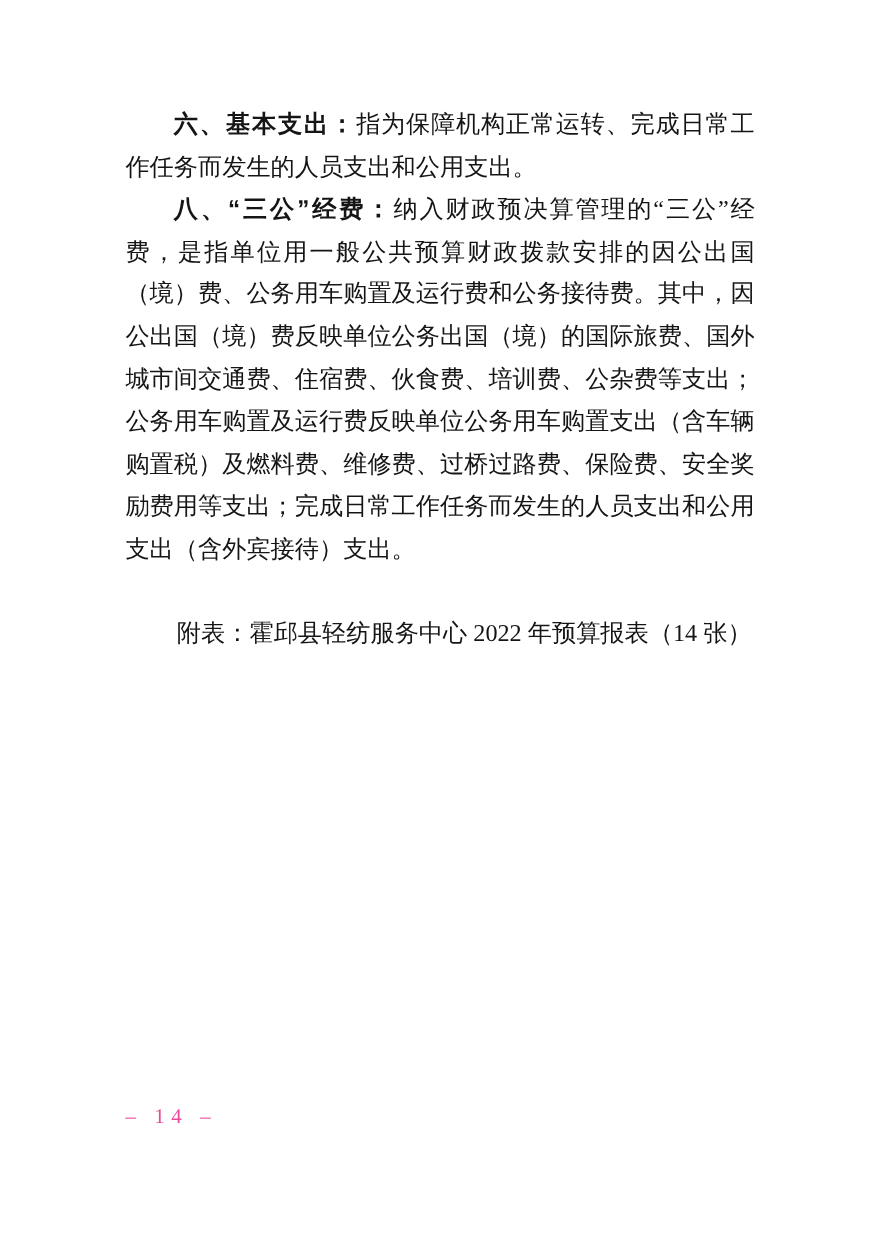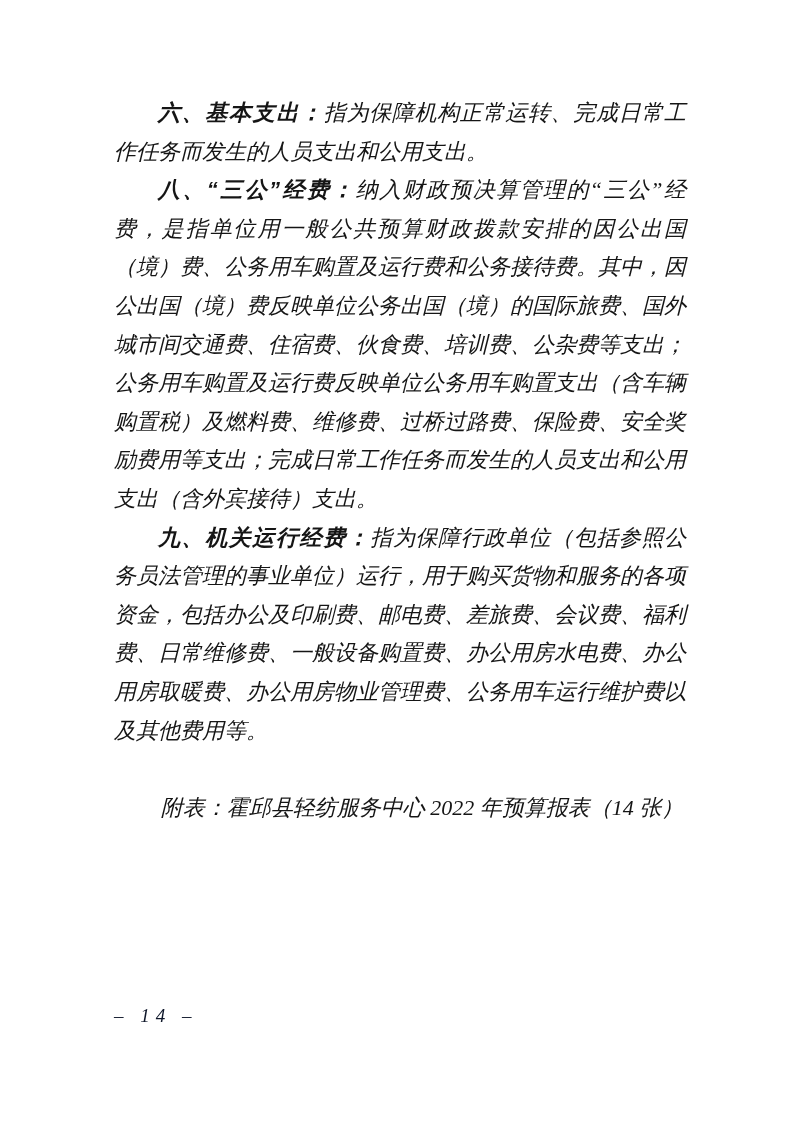--- a/index.html
+++ b/index.html
@@ -6,21 +6,20 @@
     margin: 0;
     padding: 0;
     background: #ffffff;
   }
   .doc-page {
     position: relative;
     width: 793px;
     height: 1106px;
     background: #ffffff;
     overflow: hidden;
-    font-style: italic;
   }
   .doc-content {
     position: absolute;
     left: 114px;
     top: 94px;
     width: 572px;
     color: #151515;
     font-family: "Liberation Serif", "DejaVu Serif", serif;
     font-size: 22px;
     line-height: 38.6px;
@@ -38,37 +37,36 @@
   }
   p.attachment-note {
     margin: 38.6px 0 0 0;
     text-indent: 2em;
     text-align: center;
   }
   .page-footer {
     position: absolute;
     left: 114px;
     top: 1005px;
-    color: #0f172a;
+    color: #ec4899;
     font-family: "Liberation Serif", "DejaVu Serif", serif;
     font-size: 19px;
     letter-spacing: 6px;
   }
 </style>
 </head>
 <body>
 
 <div class="doc-page">
   <div class="doc-content">
 
     <p class="para"><span class="para-heading">六、基本支出：</span><span>指为保障机构正常运转、完成日常工作任务而发生的人员支出和公用支出。</span></p>
 
 
     <p class="para"><span class="para-heading">八、“三公”经费：</span><span>纳入财政预决算管理的“三公”经费，是指单位用一般公共预算财政拨款安排的因公出国（境）费、公务用车购置及运行费和公务接待费。其中，因公出国（境）费反映单位公务出国（境）的国际旅费、国外城市间交通费、住宿费、伙食费、培训费、公杂费等支出；公务用车购置及运行费反映单位公务用车购置支出（含车辆购置税）及燃料费、维修费、过桥过路费、保险费、安全奖励费用等支出；完成日常工作任务而发生的人员支出和公用支出（含外宾接待）支出。</span></p>
 
-    <p class="para"><span class="para-heading">九、机关运行经费：</span><span>指为保障行政单位（包括参照公务员法管理的事业单位）运行，用于购买货物和服务的各项资金，包括办公及印刷费、邮电费、差旅费、会议费、福利费、日常维修费、一般设备购置费、办公用房水电费、办公用房取暖费、办公用房物业管理费、公务用车运行维护费以及其他费用等。</span></p>
 
     <p class="attachment-note">附表：霍邱县轻纺服务中心 2022 年预算报表（14 张）</p>
 
   </div>
 
   <div class="page-footer">– 14 –</div>
 </div>
 
 </body></html>

